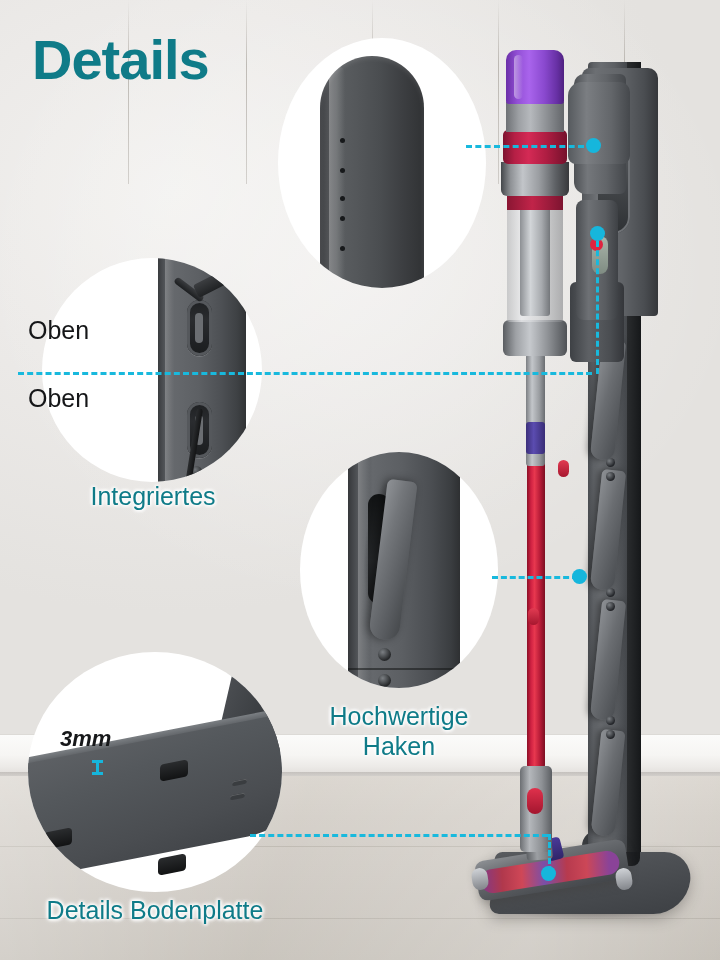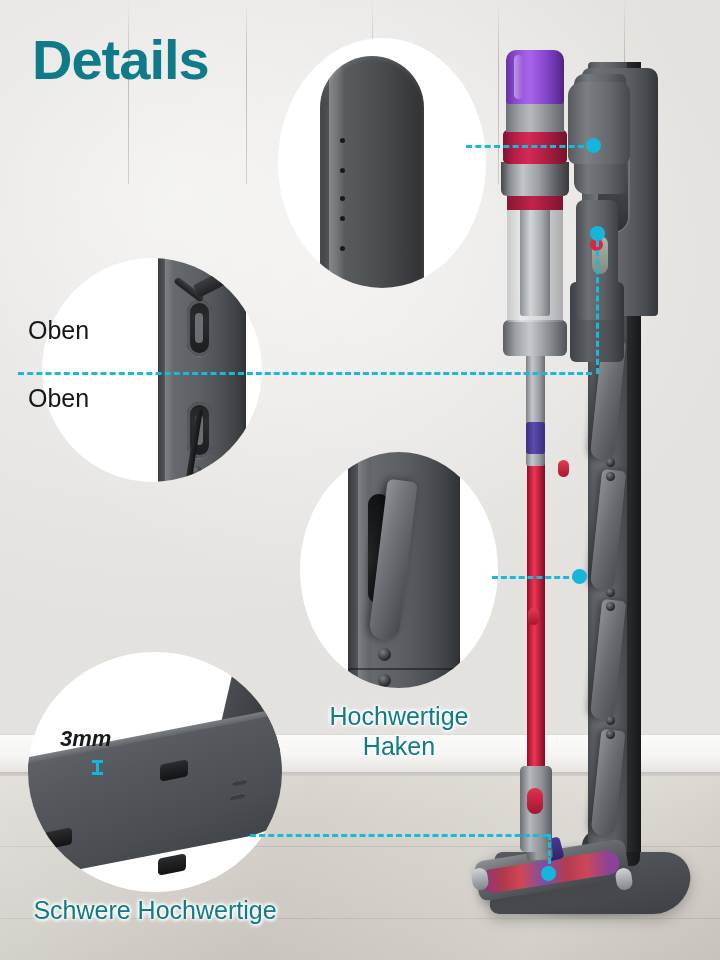--- a/index.html
+++ b/index.html
@@ -650,20 +650,21 @@
     </div>
     <div class="plug-cord"></div>
     <div class="plug-body"></div>
     <div class="plug-tip"></div>
     <div class="cable-wire"></div>
   </div>
   <div style="position:absolute; left:28px; top:316px; font-size:25px; color:#151618; z-index:34">Oben</div>
   <div style="position:absolute; left:28px; top:384px; font-size:25px; color:#151618; z-index:34">Oben</div>
   <div class="dash-h" style="left:18px; top:372px; width:226px; z-index:33"></div>
 
+  <div class="callout-label" style="left:30px; top:482px; width:246px">Integriertes</div>
 
   <div class="callout" id="c-hook">
     <div class="hook-post"></div>
     <div class="hook-shadow"></div>
     <div class="hook-recess"></div>
     <div class="hook-blade"></div>
     <div class="hook-screw" style="top:196px"></div>
     <div class="hook-seam" style="top:216px"></div>
     <div class="hook-screw" style="top:222px"></div>
   </div>
@@ -676,15 +677,15 @@
     <div class="plate-top"></div>
     <div class="plate-foot" style="left:132px; top:110px"></div>
     <div class="plate-foot" style="left:16px;  top:178px"></div>
     <div class="plate-foot" style="left:130px; top:204px"></div>
     <div class="plate-notch" style="left:204px; top:128px"></div>
     <div class="plate-notch" style="left:202px; top:142px"></div>
   </div>
   <div class="mm-label" style="left:60px; top:726px">3mm</div>
   <div class="mm-tick" style="left:92px; top:760px"></div>
 
-  <div class="callout-label" style="left:8px; top:896px; width:294px">Schwere Hochwertige</div>
+  <div class="callout-label" style="left:8px; top:896px; width:294px">Details Bodenplatte</div>
 
 </div>
 
 </body></html>

